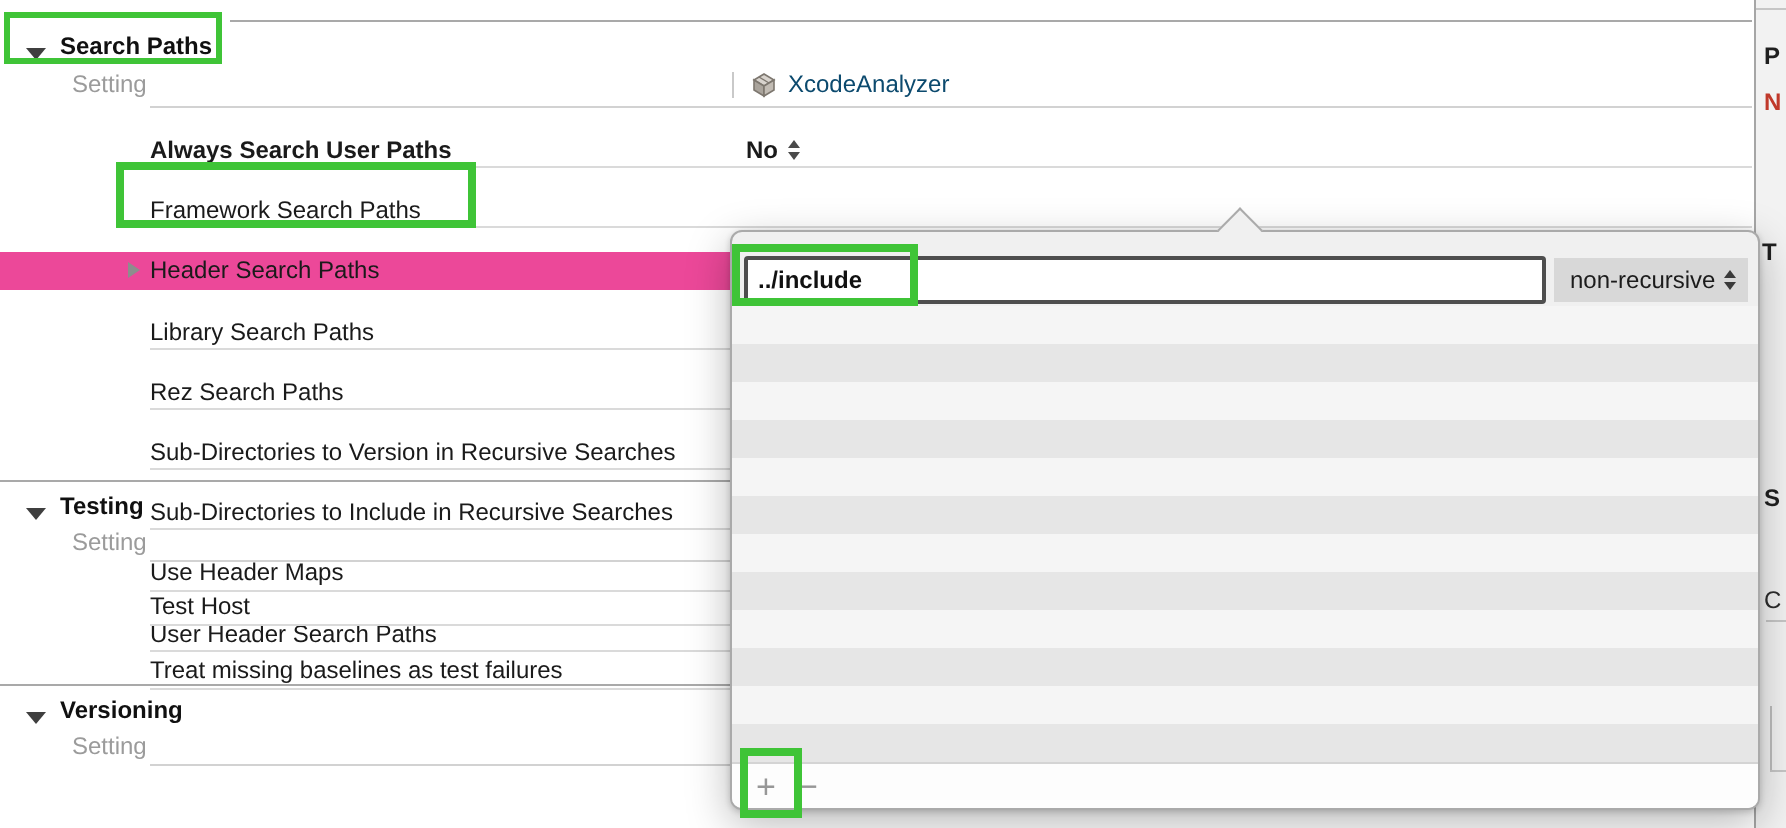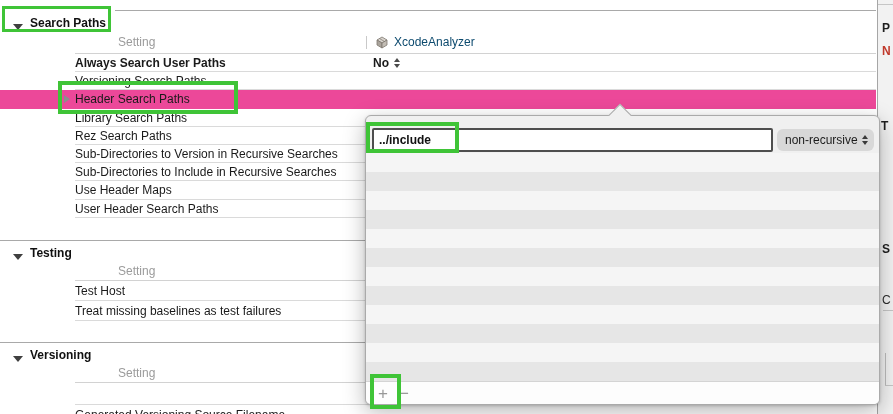--- a/index.html
+++ b/index.html
@@ -7,26 +7,26 @@
     position:relative;width:893px;height:414px;background:#ffffff;
     font-family:"Liberation Sans",sans-serif;font-size:12px;color:#1a1a1a;
     overflow:hidden;
   }
   
   .section{position:absolute;left:0;width:876px;}
   .sec-line{height:1px;background:#a9a9a9;}
   .sec-line.cut{margin-left:115px;}
   .sec-header{height:19px;display:flex;align-items:flex-end;padding-left:13px;gap:7px;font-weight:bold;color:#101010;}
   .tri-down{width:0;height:0;border-left:5px solid transparent;border-right:5px solid transparent;border-top:6px solid #3f3f3f;}
-  .col-header{position:relative;height:24px;display:flex;align-items:center;padding-left:118px;color:#9b9b9b;}
+  .col-header{position:relative;height:24px;display:flex;align-items:center;padding-left:36px;color:#9b9b9b;}
   .col-header .underline{position:absolute;left:75px;right:0;bottom:0;height:1px;background:#d2d2d2;}
   .target-col{position:absolute;left:366px;display:flex;align-items:center;gap:5px;color:#0c4a6e;}
   .vbar{width:1px;height:13px;background:#c9c9c9;margin-right:3px;}
   .rows{position:relative;}
-  .row{position:relative;display:flex;align-items:center;padding-left:75px;}
+  .row{position:relative;display:flex;align-items:center;padding-left:75px;margin-top:12px;}
   .row .divider{position:absolute;left:75px;right:0;bottom:0;height:1px;background:#dadada;}
   .s0 .row{height:18.2px;}
   .s1 .row{height:20px;}
   .s2 .row{height:22px;}
   .row.hl{background:#ec4899;text-align:center;}
   .row .disc{position:absolute;left:64px;width:0;height:0;border-top:4.5px solid transparent;border-bottom:4.5px solid transparent;border-left:6px solid #8d8d8d;}
   .bold{font-weight:bold;}
   .val{position:absolute;left:373px;display:flex;align-items:center;gap:5px;font-weight:bold;}
   .stepper{display:inline-flex;flex-direction:column;gap:2px;}
   .stepper .up{width:0;height:0;border-left:3.5px solid transparent;border-right:3.5px solid transparent;border-bottom:4px solid #4a4a4a;}
@@ -44,21 +44,21 @@
     background:#f0f0f0;transform:rotate(45deg);
     border-top:1px solid #aaaaaa;border-left:1px solid #aaaaaa;box-sizing:border-box;
   }
   .path-input{
     position:absolute;left:6px;top:12px;width:401px;height:24px;box-sizing:border-box;
     border:2px solid #4e4e4e;border-radius:2px;background:#ffffff;
     font-family:"Liberation Sans",sans-serif;font-size:12px;color:#111;padding:0 5px;outline:none;font-weight:bold;
   }
   .recursion-dd{
     position:absolute;left:411px;top:13px;width:97px;height:22px;box-sizing:border-box;
-    background:#d8d8d8;display:flex;align-items:center;padding:0 6px 0 8px;color:#1c1c1c;border-radius:6px;
+    background:#d8d8d8;display:flex;align-items:center;padding:0 6px 0 8px;color:#1c1c1c;
   }
   .recursion-dd .stepper{margin-left:auto;}
   .recursion-dd .up{border-bottom-color:#3a3a3a;}
   .recursion-dd .dn{border-top-color:#3a3a3a;}
   .stripes{
     position:absolute;left:0;right:0;top:37px;height:231px;
     background:repeating-linear-gradient(to bottom,#f5f5f5 0 19px,#e6e6e6 19px 38px);
   }
   .pop-footer{
     position:absolute;left:0;right:0;bottom:0;height:22px;background:#fdfdfd;
@@ -111,21 +111,21 @@
         <span class="val">
           <span>No</span>
           <span class="stepper">
               <i class="up"></i>
               <i class="dn"></i>
             </span>
         </span>
         <span class="divider"></span>
       </div>
       <div class="row">
-        <span>Versioning Search Paths</span>
+        <span>Framework Search Paths</span>
         <span class="divider"></span>
       </div>
       <div class="row hl">
         <span class="disc"></span>
         <span>Header Search Paths</span>
       </div>
       <div class="row">
         <span>Library Search Paths</span>
         <span class="divider"></span>
       </div>

